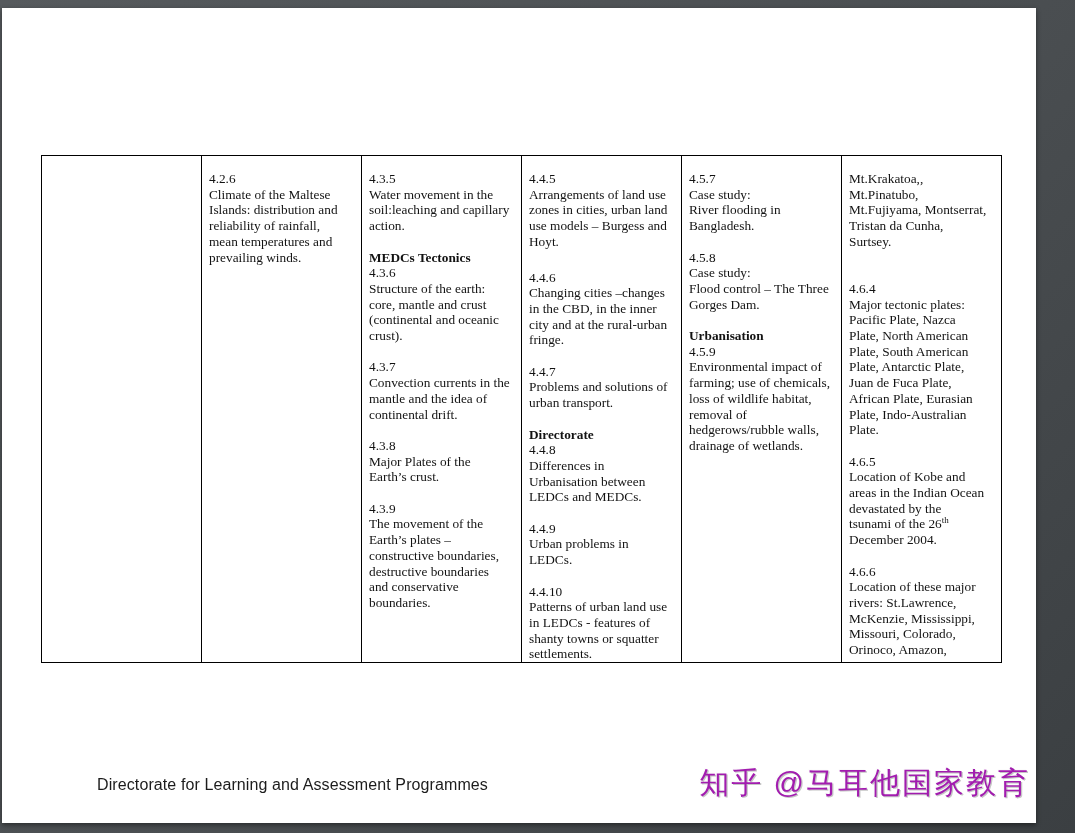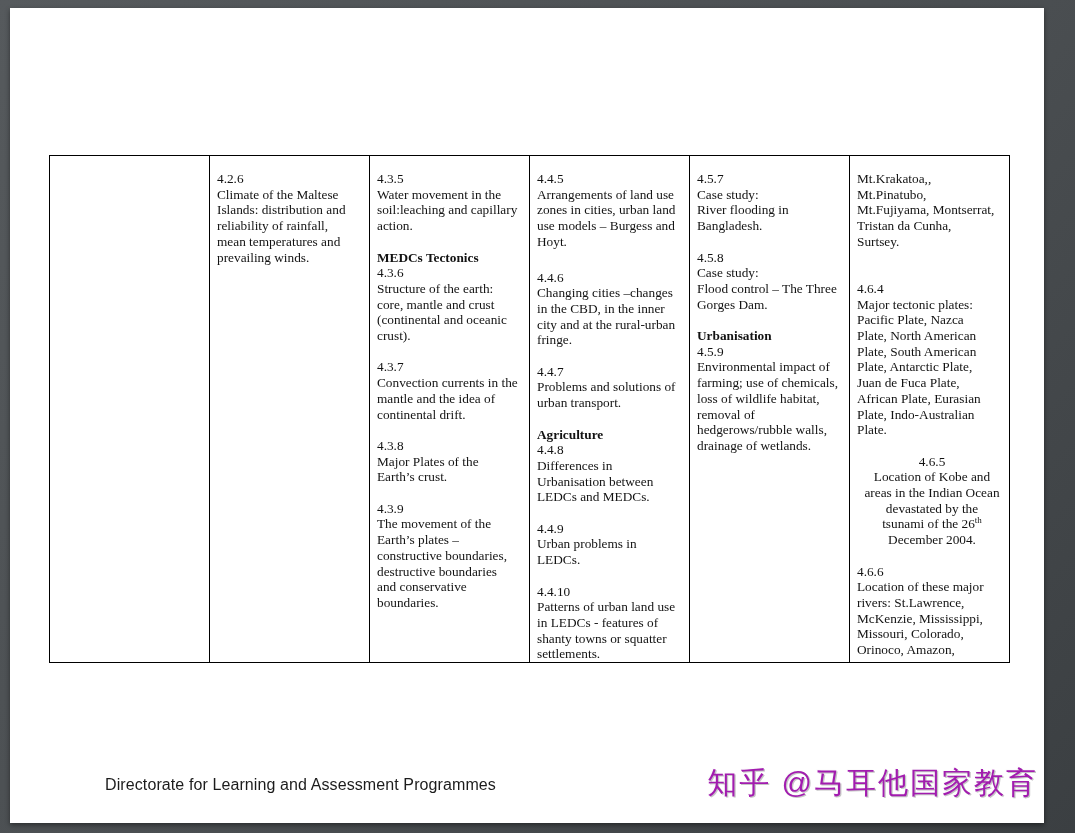--- a/index.html
+++ b/index.html
@@ -5,21 +5,21 @@
   html, body { margin: 0; padding: 0; }
   body {
     width: 1075px; height: 833px;
     overflow: hidden;
     background: linear-gradient(135deg, #565a5d 0%, #4a4e51 55%, #3b3f42 100%);
     font-family: "Liberation Serif", "DejaVu Serif", serif;
     position: relative;
   }
   .page {
     position: absolute;
-    left: 10px; top: 8px;
+    left: 2px; top: 8px;
     width: 1034px; height: 815px;
     background: #ffffff;
     box-shadow: 0 2px 5px rgba(0,0,0,0.45);
   }
   .syllabus-table {
     position: absolute;
     left: 39px; top: 147px;
     width: 961px; height: 508px;
     border: 1.5px solid #000000;
     display: flex;
@@ -73,35 +73,35 @@
         <div class="block bold" style="margin-top: 15.7px;">MEDCs Tectonics</div>
         <div class="block" style="margin-top: 0px;">4.3.6<br>Structure of the earth:<br>core, mantle and crust<br>(continental and oceanic<br>crust).</div>
         <div class="block" style="margin-top: 15.7px;">4.3.7<br>Convection currents in the<br>mantle and the idea of<br>continental drift.</div>
         <div class="block" style="margin-top: 15.7px;">4.3.8<br>Major Plates of the<br>Earth’s crust.</div>
         <div class="block" style="margin-top: 15.7px;">4.3.9<br>The movement of the<br>Earth’s plates –<br>constructive boundaries,<br>destructive boundaries<br>and conservative<br>boundaries.</div>
       </div>
     <div class="cell">
         <div class="block" style="margin-top: 0px;">4.4.5<br>Arrangements of land use<br>zones in cities, urban land<br>use models – Burgess and<br>Hoyt.</div>
         <div class="block" style="margin-top: 20px; font-family: Liberation Serif, serif;">4.4.6<br>Changing cities –changes<br>in the CBD, in the inner<br>city and at the rural-urban<br>fringe.</div>
         <div class="block" style="margin-top: 15.7px;">4.4.7<br>Problems and solutions of<br>urban transport.</div>
-        <div class="block bold" style="margin-top: 15.7px;">Agriculture</div>
+        <div class="block bold" style="margin-top: 15.7px;">Directorate</div>
         <div class="block" style="margin-top: 0px;">4.4.8<br>Differences in<br>Urbanisation between<br>LEDCs and MEDCs.</div>
         <div class="block" style="margin-top: 15.7px;">4.4.9<br>Urban problems in<br>LEDCs.</div>
         <div class="block" style="margin-top: 15.7px;">4.4.10<br>Patterns of urban land use<br>in LEDCs - features of<br>shanty towns or squatter<br>settlements.</div>
       </div>
     <div class="cell">
         <div class="block" style="margin-top: 0px;">4.5.7<br>Case study:<br>River flooding in<br>Bangladesh.</div>
         <div class="block" style="margin-top: 15.7px;">4.5.8<br>Case study:<br>Flood control – The Three<br>Gorges Dam.</div>
         <div class="block bold" style="margin-top: 15.7px;">Urbanisation</div>
         <div class="block" style="margin-top: 0px;">4.5.9<br>Environmental impact of<br>farming; use of chemicals,<br>loss of wildlife habitat,<br>removal of<br>hedgerows/rubble walls,<br>drainage of wetlands.</div>
       </div>
     <div class="cell">
         <div class="block" style="margin-top: 0px;">Mt.Krakatoa,,<br>Mt.Pinatubo,<br>Mt.Fujiyama, Montserrat,<br>Tristan da Cunha,<br>Surtsey.</div>
         <div class="block" style="margin-top: 31.4px;">4.6.4<br>Major tectonic plates:<br>Pacific Plate, Nazca<br>Plate, North American<br>Plate, South American<br>Plate, Antarctic Plate,<br>Juan de Fuca Plate,<br>African Plate, Eurasian<br>Plate, Indo-Australian<br>Plate.</div>
-        <div class="block" style="margin-top: 15.7px; text-align: center;">4.6.5<br>Location of Kobe and<br>areas in the Indian Ocean<br>devastated by the<br>tsunami of the 26<sup>th</sup><br>December 2004.</div>
+        <div class="block" style="margin-top: 15.7px;">4.6.5<br>Location of Kobe and<br>areas in the Indian Ocean<br>devastated by the<br>tsunami of the 26<sup>th</sup><br>December 2004.</div>
         <div class="block" style="margin-top: 15.7px;">4.6.6<br>Location of these major<br>rivers: St.Lawrence,<br>McKenzie, Mississippi,<br>Missouri, Colorado,<br>Orinoco, Amazon,</div>
       </div>
   </div>
 
   <div class="footer">Directorate for Learning and Assessment Programmes</div>
 
   <div class="watermark">知乎 @马耳他国家教育</div>
 
 </div>
 

